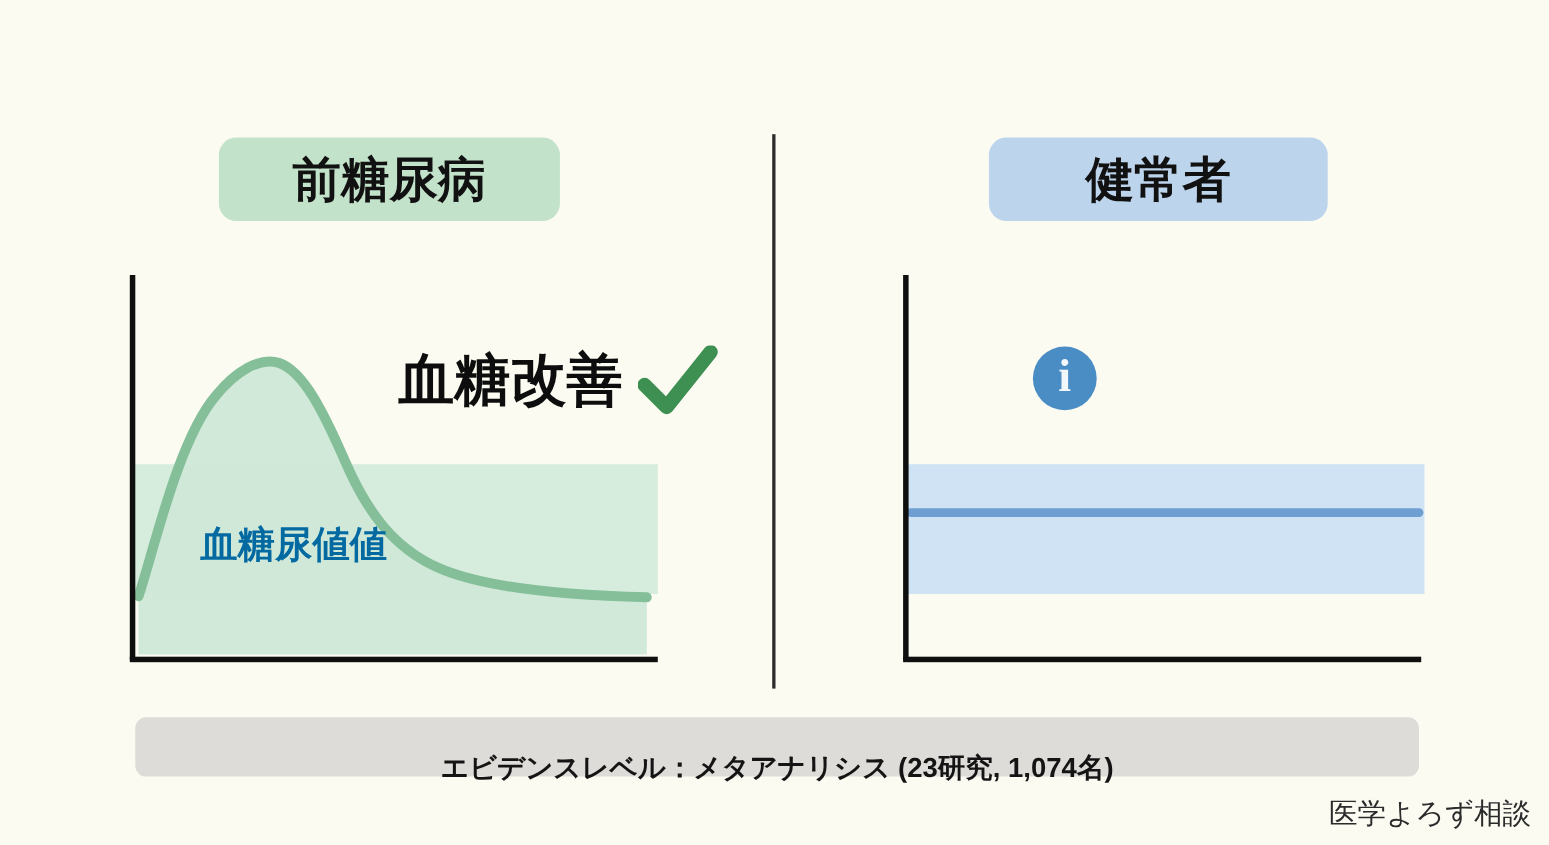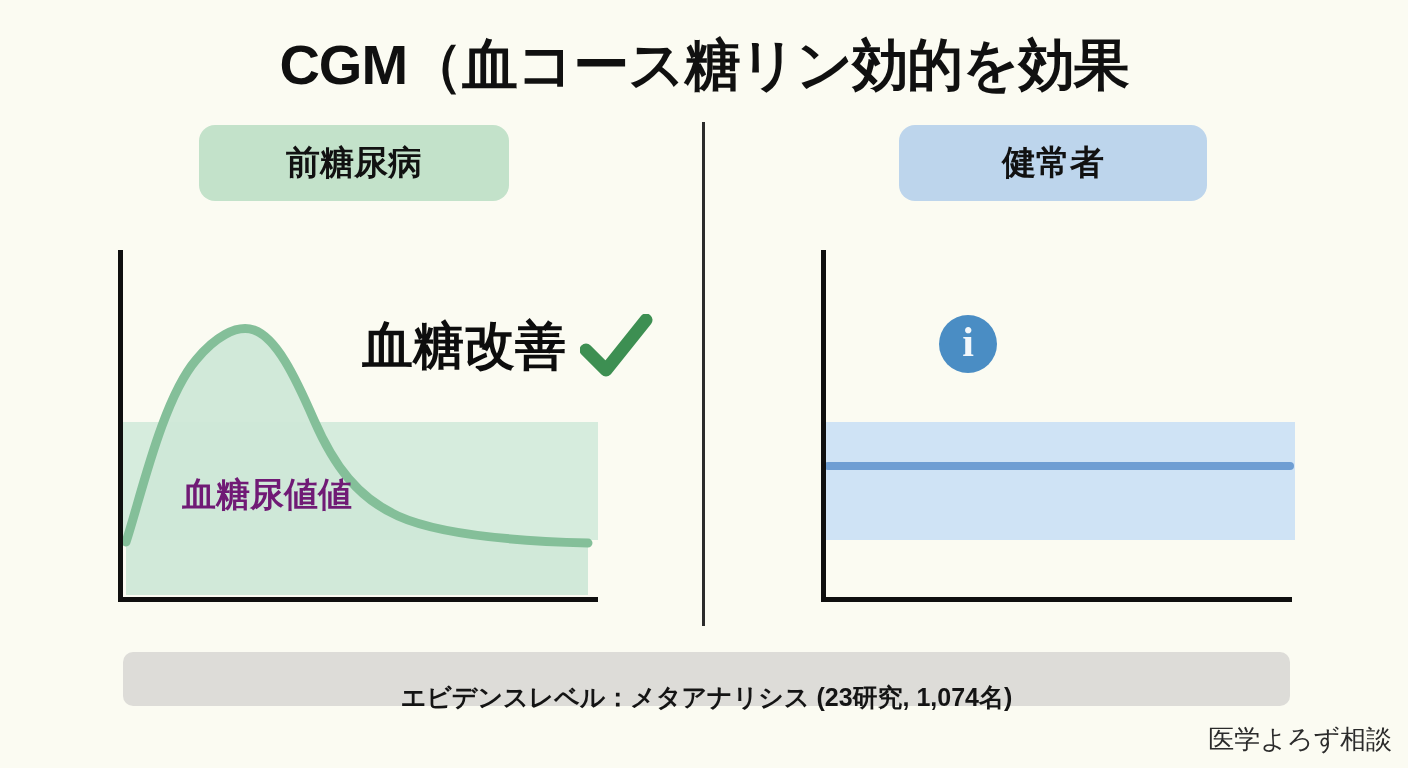--- a/index.html
+++ b/index.html
@@ -40,21 +40,21 @@
   }
 
   
   .badge {
     position: absolute;
     height: 76px;
     border-radius: 16px;
     display: flex;
     align-items: center;
     justify-content: center;
-    font-size: 34px;
+    font-size: 44px;
     font-weight: bold;
     color: #111;
     white-space: nowrap;
   }
   .badge-left {
     left: 199px;
     top: 125px;
     width: 310px;
     background: #c3e2ca;
   }
@@ -118,21 +118,21 @@
     width: 482px;
     height: 352px;
     overflow: visible;
   }
   .band-label {
     position: absolute;
     left: 64px;
     top: 222px;
     font-size: 34px;
     font-weight: bold;
-    color: #701a75;
+    color: #0369a1;
     white-space: nowrap;
   }
 
   
   .band-blue {
     position: absolute;
     left: 4px;
     top: 172px;
     width: 470px;
     height: 118px;
@@ -220,21 +220,20 @@
     font-size: 26px;
     color: #2b2b2b;
     white-space: nowrap;
   }
 </style>
 </head>
 <body>
 
 <div id="slide">
 
-  <div class="title">CGM（血コース糖リン効的を効果</div>
 
   <div class="badge badge-left">
     <span>前糖尿病</span>
   </div>
   <div class="badge badge-right">
     <span>健常者</span>
   </div>
 
   <div class="divider"></div>
 

